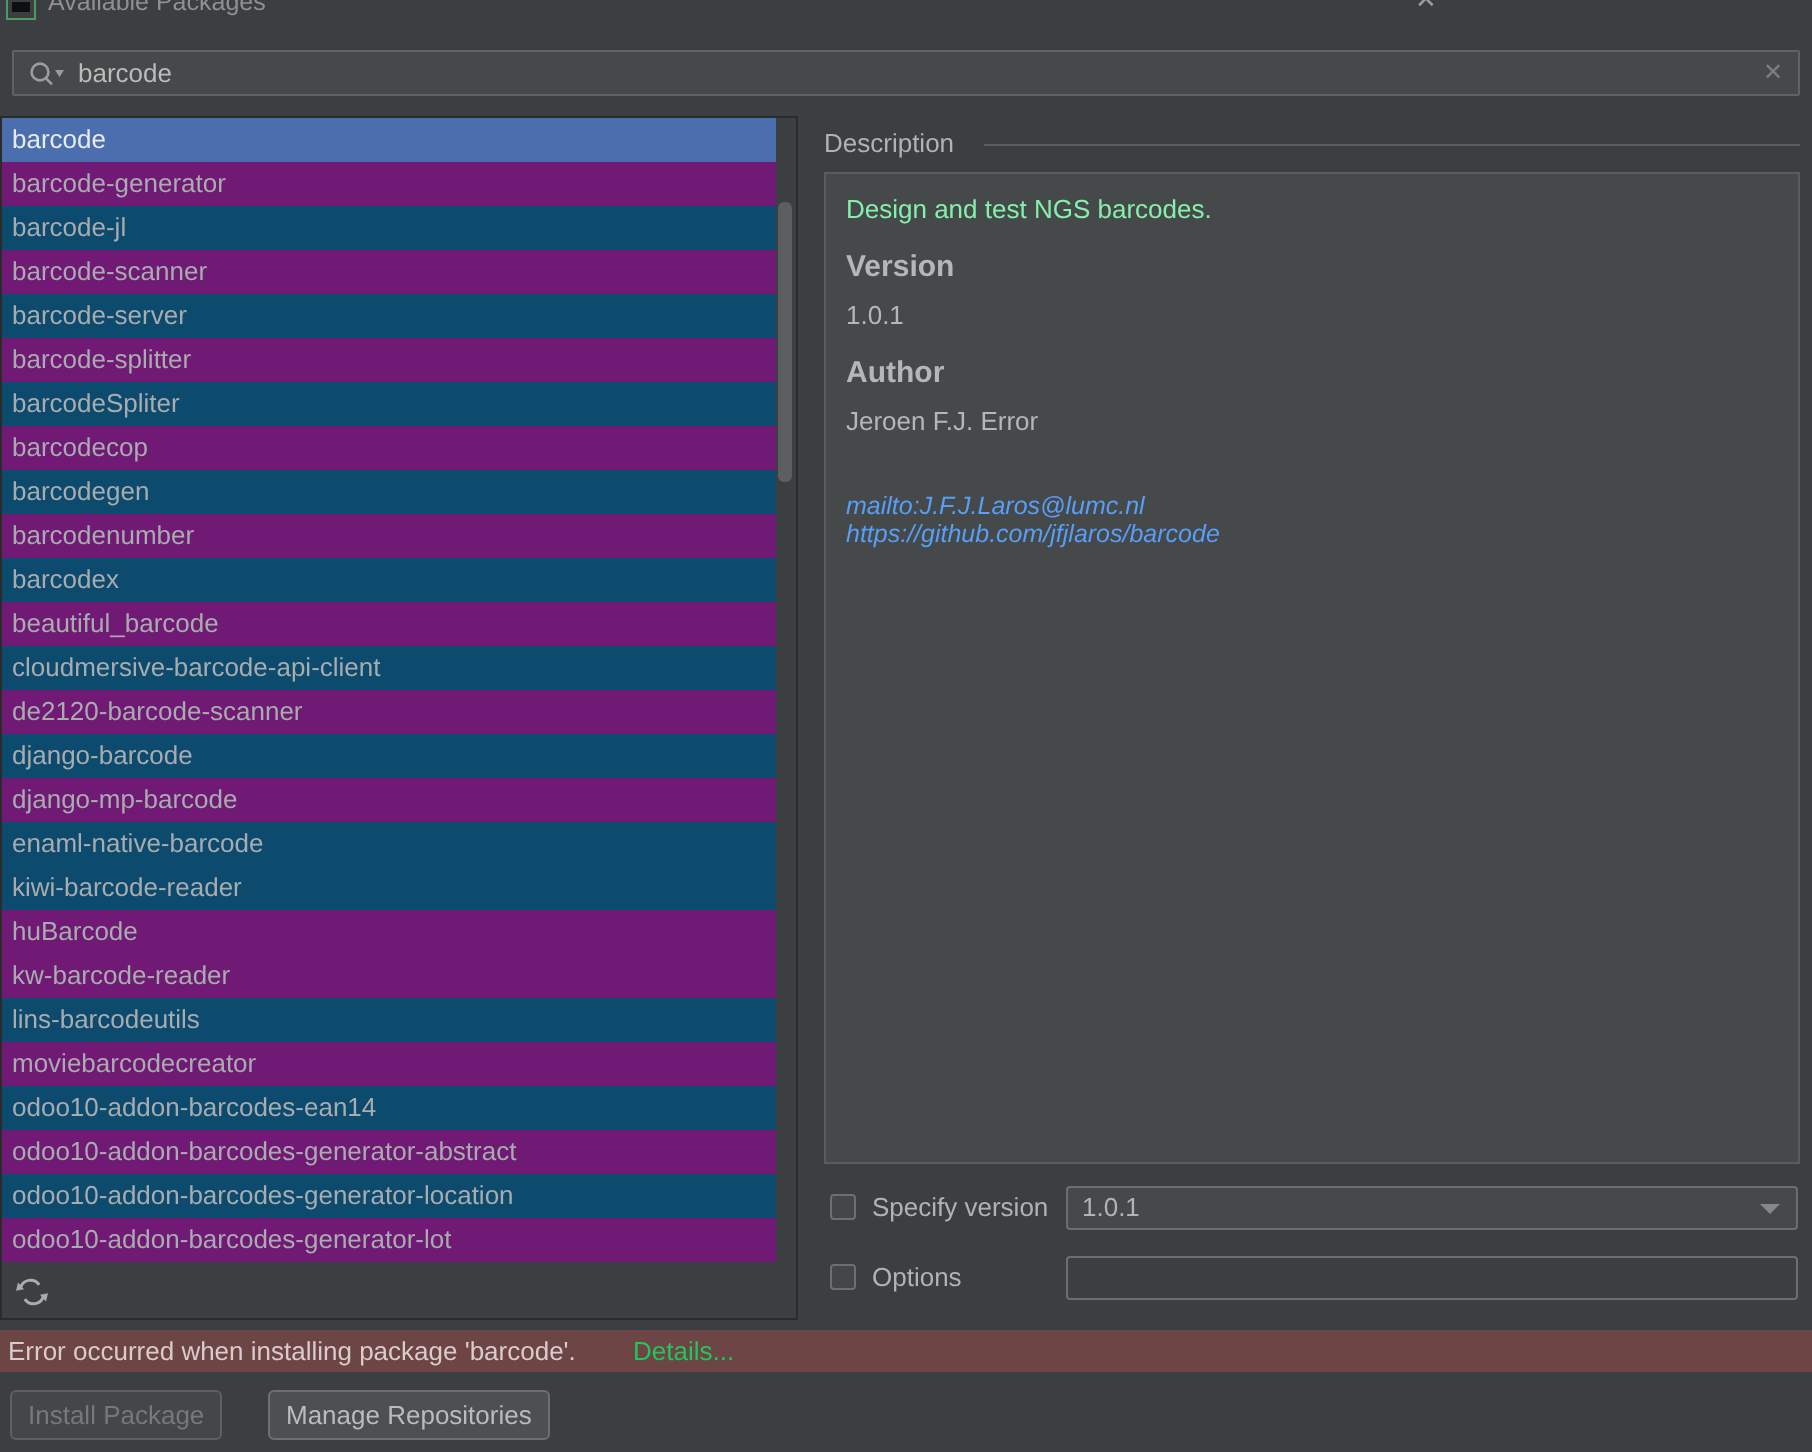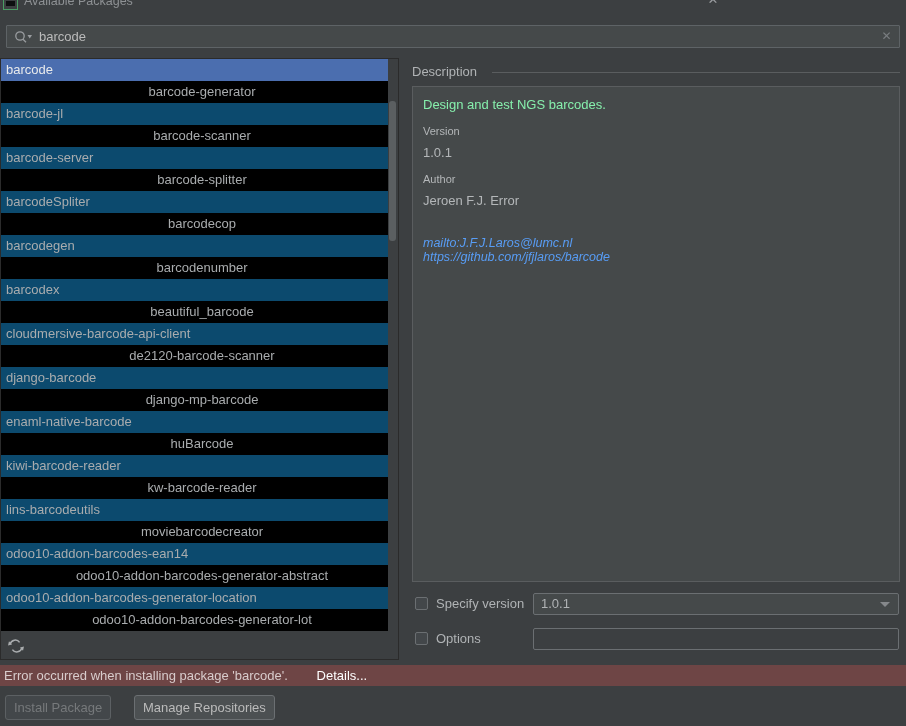--- a/index.html
+++ b/index.html
@@ -127,21 +127,21 @@
     line-height: 22px;
     padding-left: 5px;
     font-size: 13px;
     color: #a9acae;
     white-space: nowrap;
     overflow: hidden;
     box-sizing: border-box;
     cursor: default;
   }
   .list-row.odd  { background: #0c4a6e; }
-  .list-row.even { background: #000000; text-align: center; }
+  .list-row.even { background: #701a75; }
   .list-row.selected {
     background: #4b6eaf;
     color: #e8eaec;
   }
 
   
   .list-scroll-track {
     position: absolute;
     right: 0; top: 0;
     width: 10px;
@@ -210,22 +210,22 @@
     box-sizing: border-box;
     overflow: hidden;
   }
   .desc-inner { padding: 10px 12px 0 10px; }
   .desc-summary {
     font-size: 13px;
     color: #86efac;
     margin: 0 0 13px 0;
   }
   .desc-field-label {
-    font-size: 11px;
-    font-weight: normal;
+    font-size: 15px;
+    font-weight: bold;
     color: #b4b7b9;
     margin: 0 0 8px 0;
   }
   .desc-field-value {
     font-size: 13px;
     color: #b4b7b9;
     margin: 0 0 13px 0;
   }
   .desc-links { margin-top: 28px; }
   .desc-link {
@@ -316,21 +316,21 @@
   }
   .error-text {
     position: absolute;
     left: 4px; top: 2px;
     font-size: 13px;
     line-height: 17px;
     color: #d8cccc;
     white-space: nowrap;
   }
   .error-details-link {
-    color: #ffffff;
+    color: #22c55e;
     text-decoration: none;
     cursor: pointer;
     padding-left: 25px;
   }
 
   
   .btn {
     position: absolute;
     height: 25px;
     line-height: 23px;
@@ -389,22 +389,22 @@
         <div class="list-row even">barcodecop</div>
         <div class="list-row odd">barcodegen</div>
         <div class="list-row even">barcodenumber</div>
         <div class="list-row odd">barcodex</div>
         <div class="list-row even">beautiful_barcode</div>
         <div class="list-row odd">cloudmersive-barcode-api-client</div>
         <div class="list-row even">de2120-barcode-scanner</div>
         <div class="list-row odd">django-barcode</div>
         <div class="list-row even">django-mp-barcode</div>
         <div class="list-row odd">enaml-native-barcode</div>
+        <div class="list-row odd">kiwi-barcode-reader</div>
         <div class="list-row even">huBarcode</div>
-        <div class="list-row odd">kiwi-barcode-reader</div>
         <div class="list-row even">kw-barcode-reader</div>
         <div class="list-row odd">lins-barcodeutils</div>
         <div class="list-row even">moviebarcodecreator</div>
         <div class="list-row odd">odoo10-addon-barcodes-ean14</div>
         <div class="list-row even">odoo10-addon-barcodes-generator-abstract</div>
         <div class="list-row odd">odoo10-addon-barcodes-generator-location</div>
         <div class="list-row even">odoo10-addon-barcodes-generator-lot</div>
       </div>
     <div class="list-scroll-track">
       <div class="list-scroll-thumb"></div>

